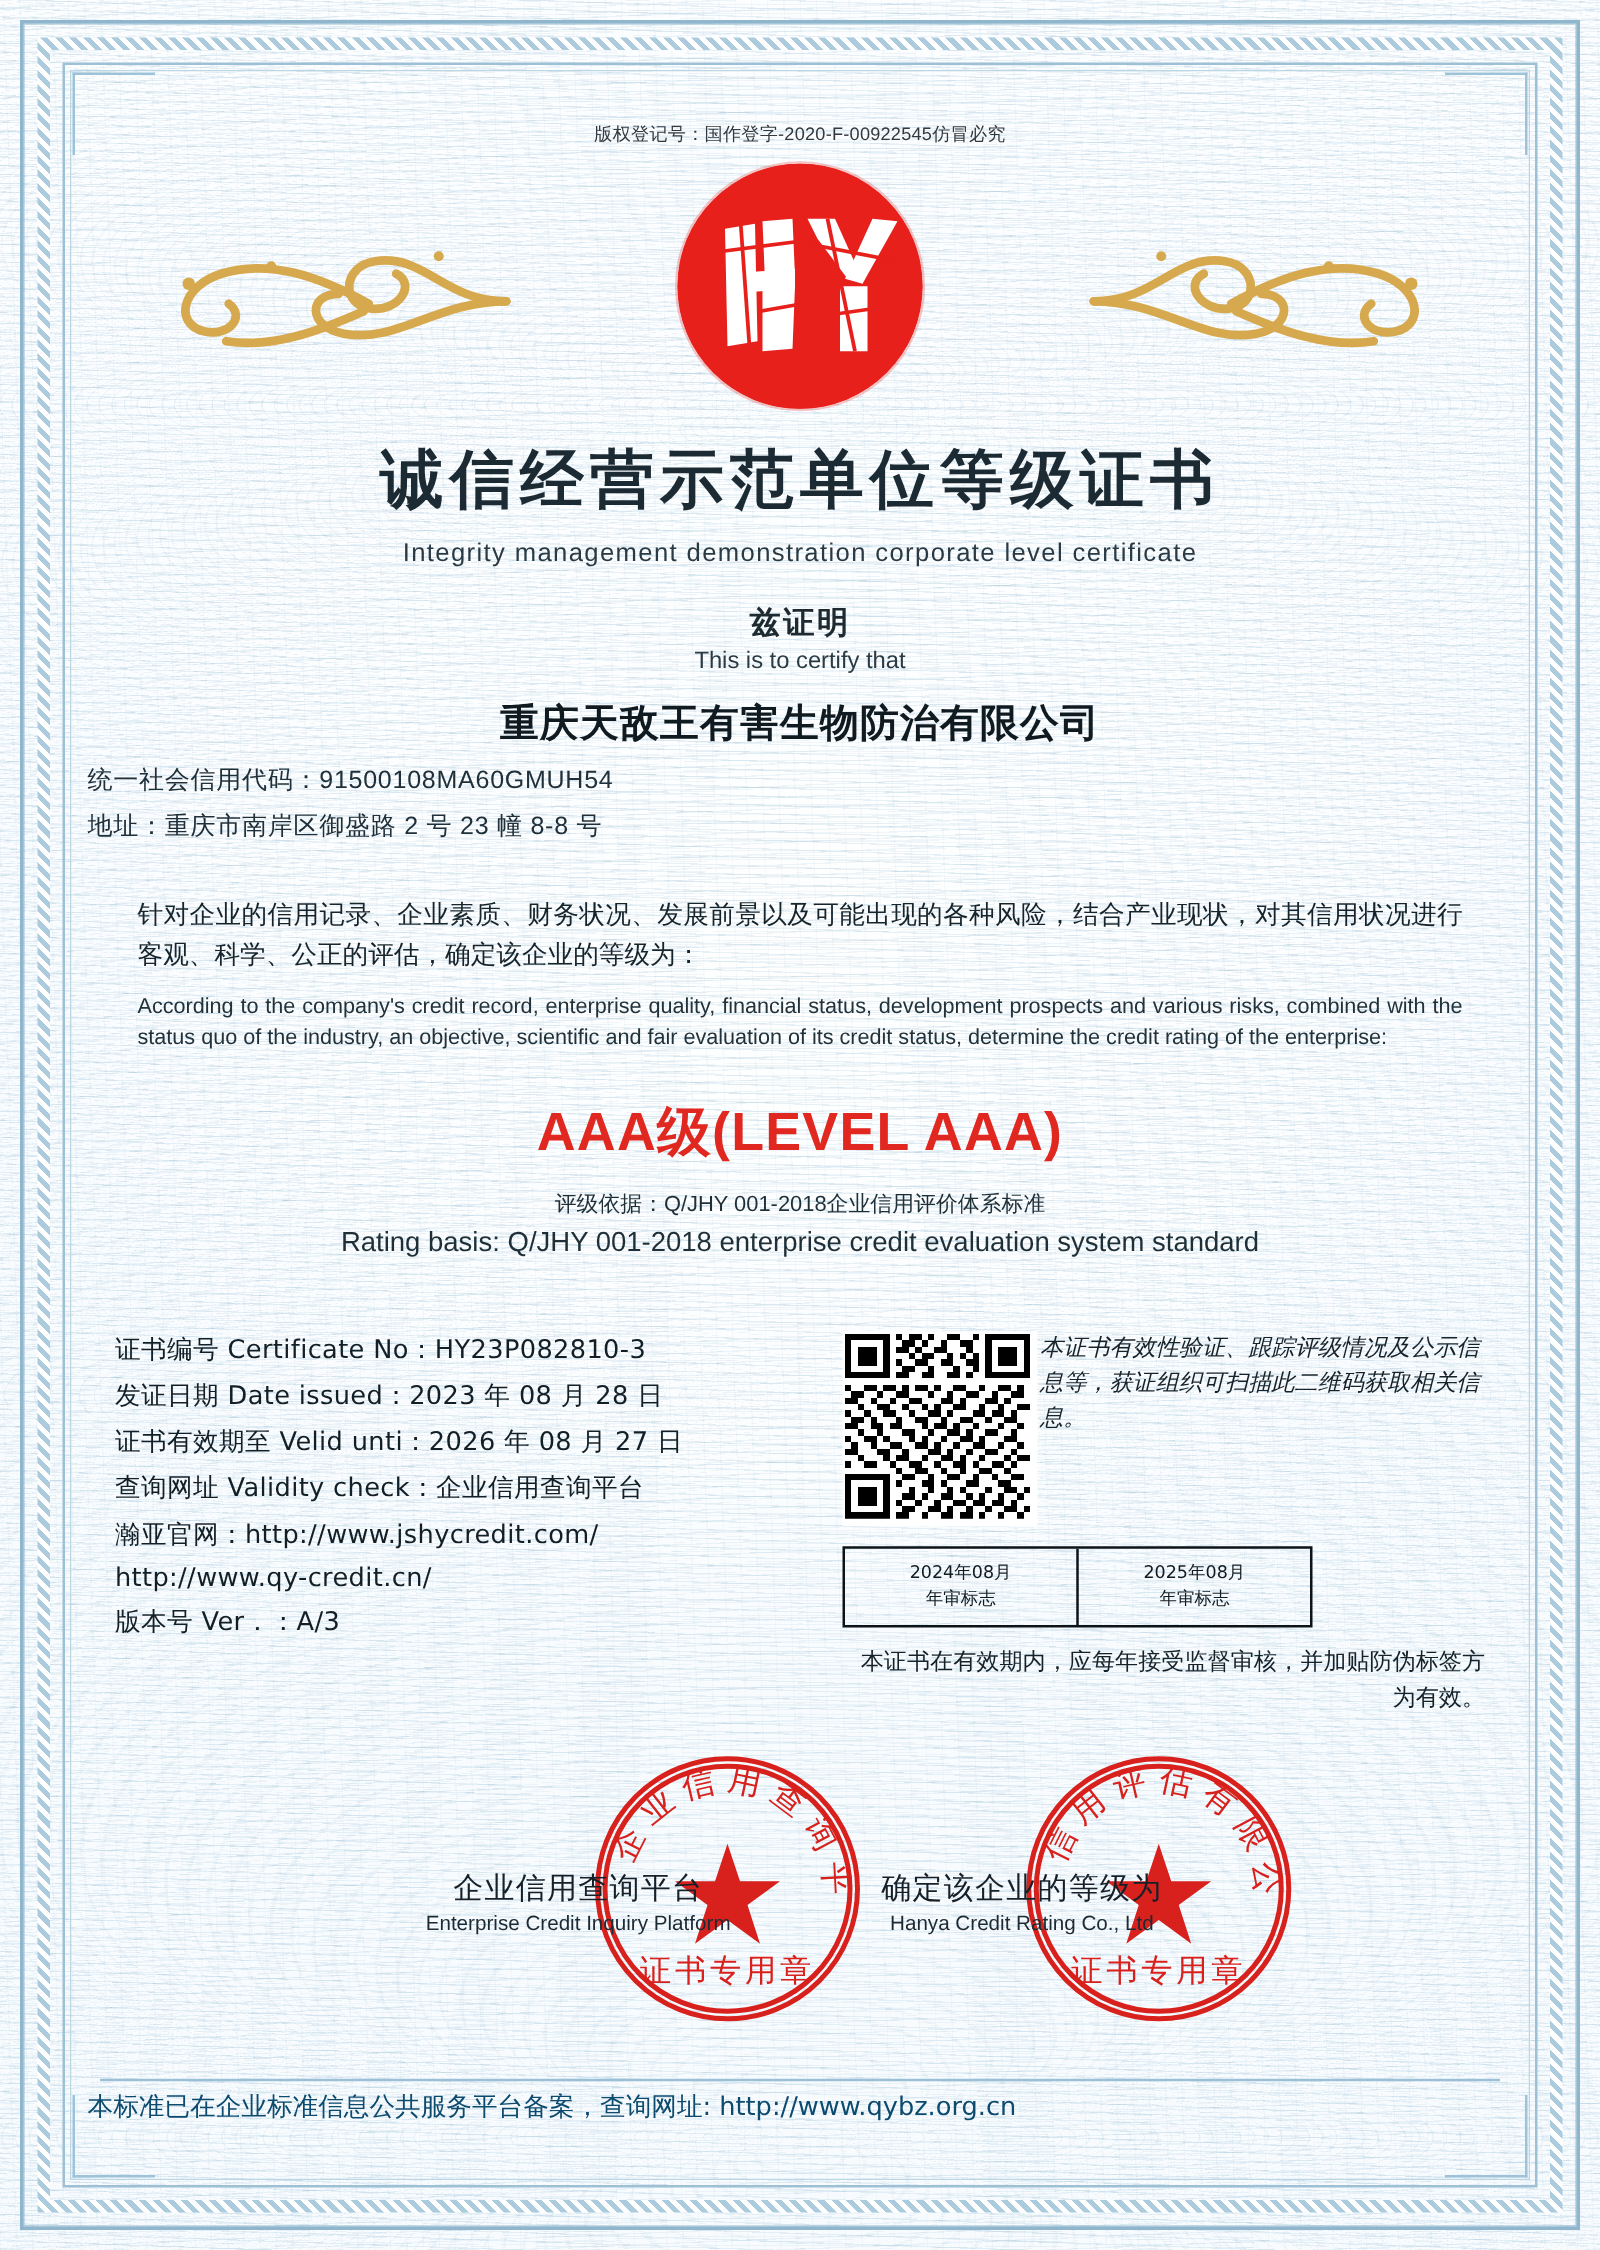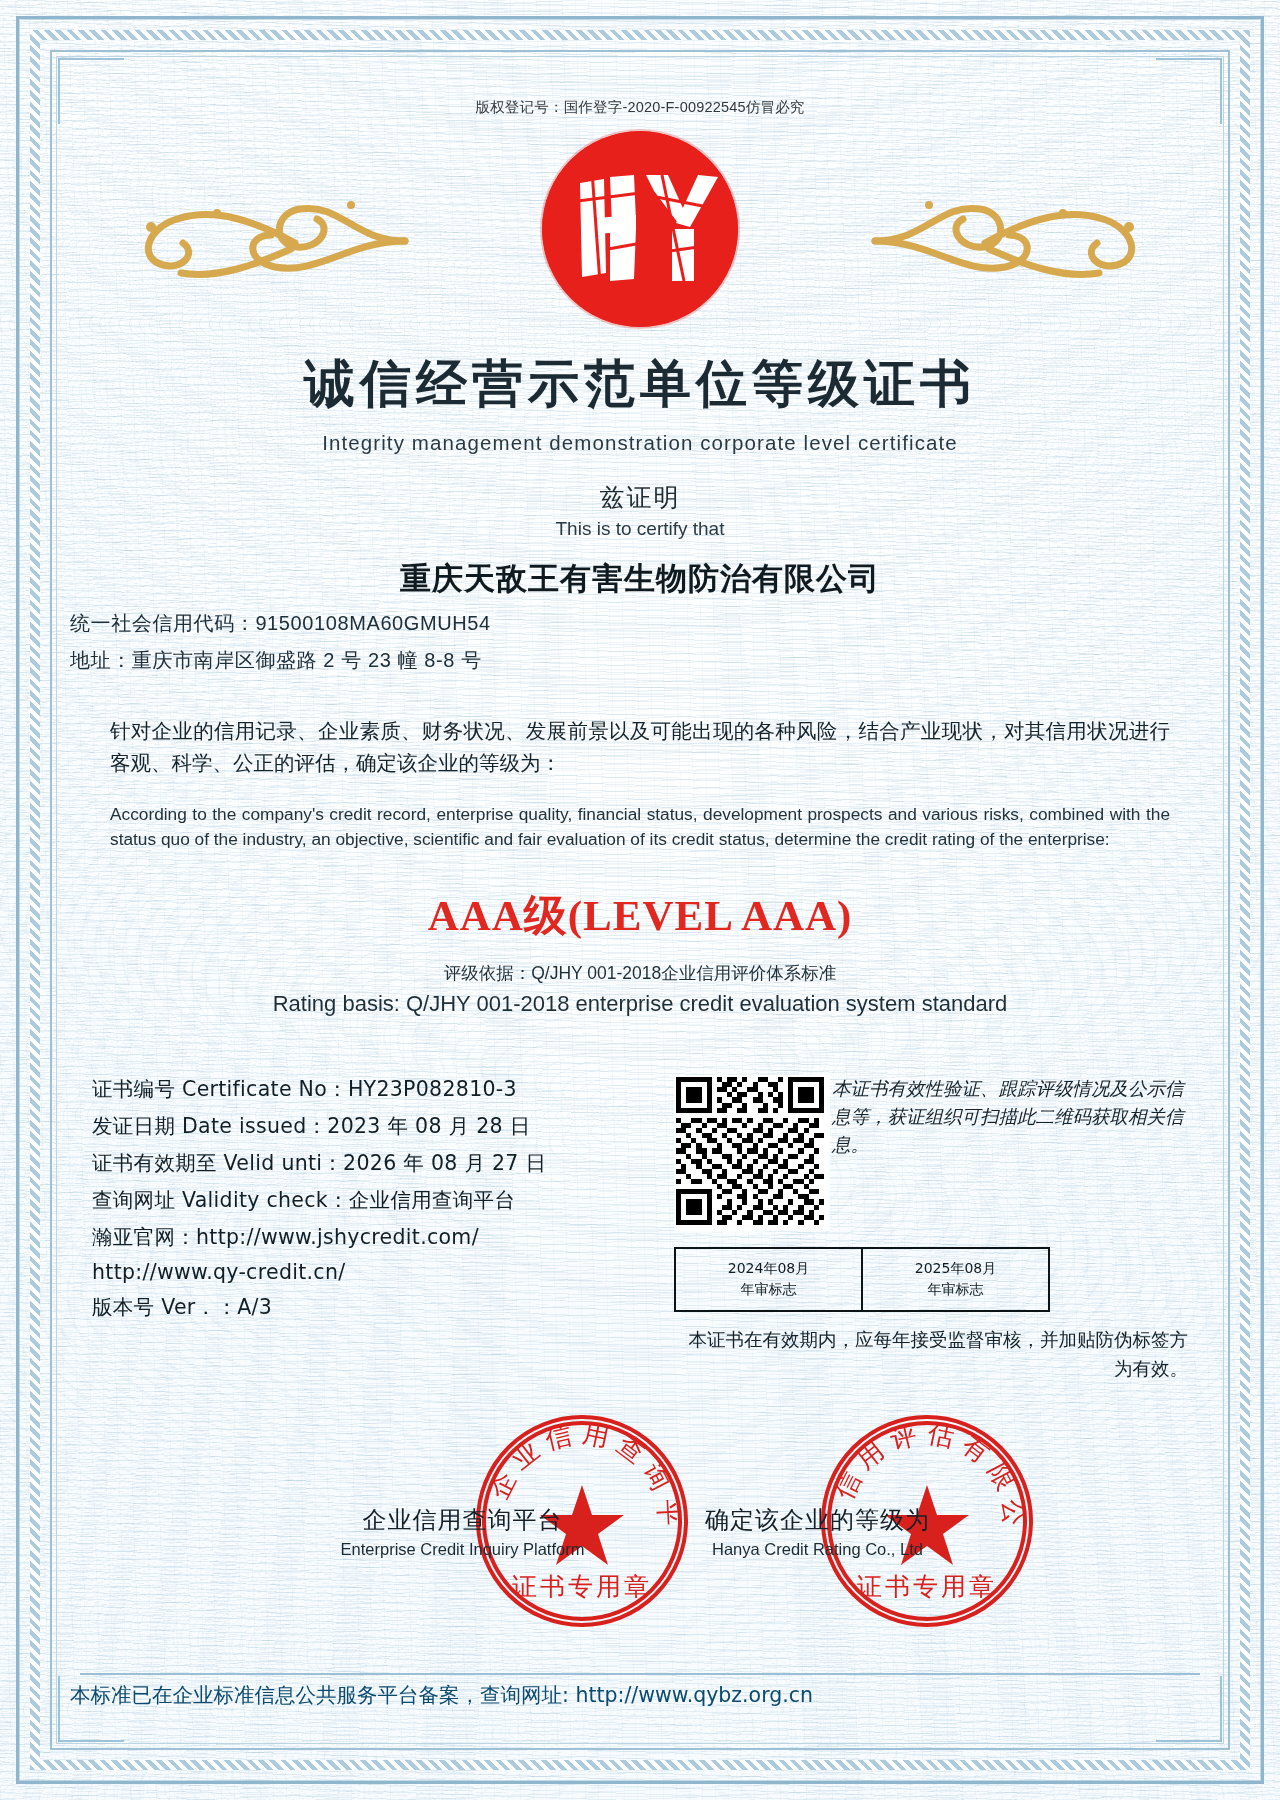--- a/index.html
+++ b/index.html
@@ -140,20 +140,21 @@
     margin-top: 12px;
   }
 
   .certify-cn {
     text-align: center;
     font-size: 25px;
     color: #1d2a31;
     margin-top: 26px;
     letter-spacing: 2px;
     font-family: "DejaVu Sans", sans-serif;
+    font-weight: bold;
   }
   .certify-en {
     text-align: center;
     font-size: 19px;
     color: #2b3b44;
     margin-top: 4px;
   }
 
   .company {
     text-align: center;
@@ -180,32 +181,32 @@
     font-size: 20.5px;
     line-height: 1.55;
     color: #16242c;
     text-align: justify;
     font-family: "DejaVu Sans", sans-serif;
   }
   .body-en {
     font-size: 17.3px;
     line-height: 1.5;
     color: #22323b;
-    margin-top: 22px;
+    margin-top: 12px;
     text-align: justify;
   }
 
   .level {
     text-align: center;
     color: #e02720;
     font-size: 43px;
     font-weight: 700;
     letter-spacing: 1px;
     margin-top: 34px;
-    font-family: Liberation Serif, serif;
+    font-family: Liberation Sans, sans-serif;
   }
   .basis-cn, .basis-en {
     text-align: center;
     color: #1f2f38;
   }
   .basis-cn { font-size: 17.5px; margin-top: 16px; }
   .basis-en { font-size: 22px; margin-top: 6px; }
 
   
   .lower {

